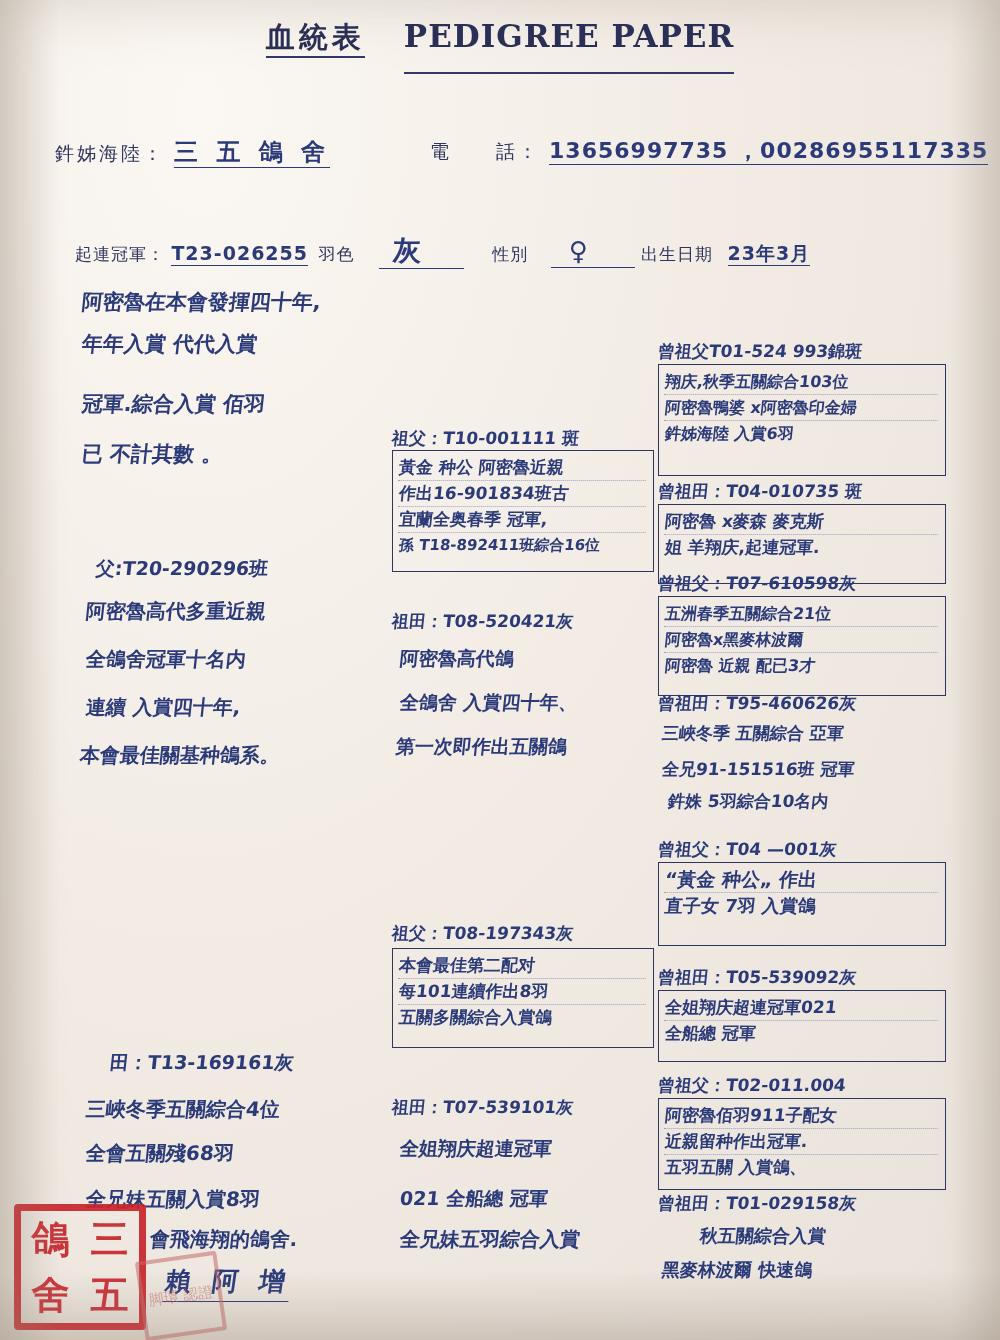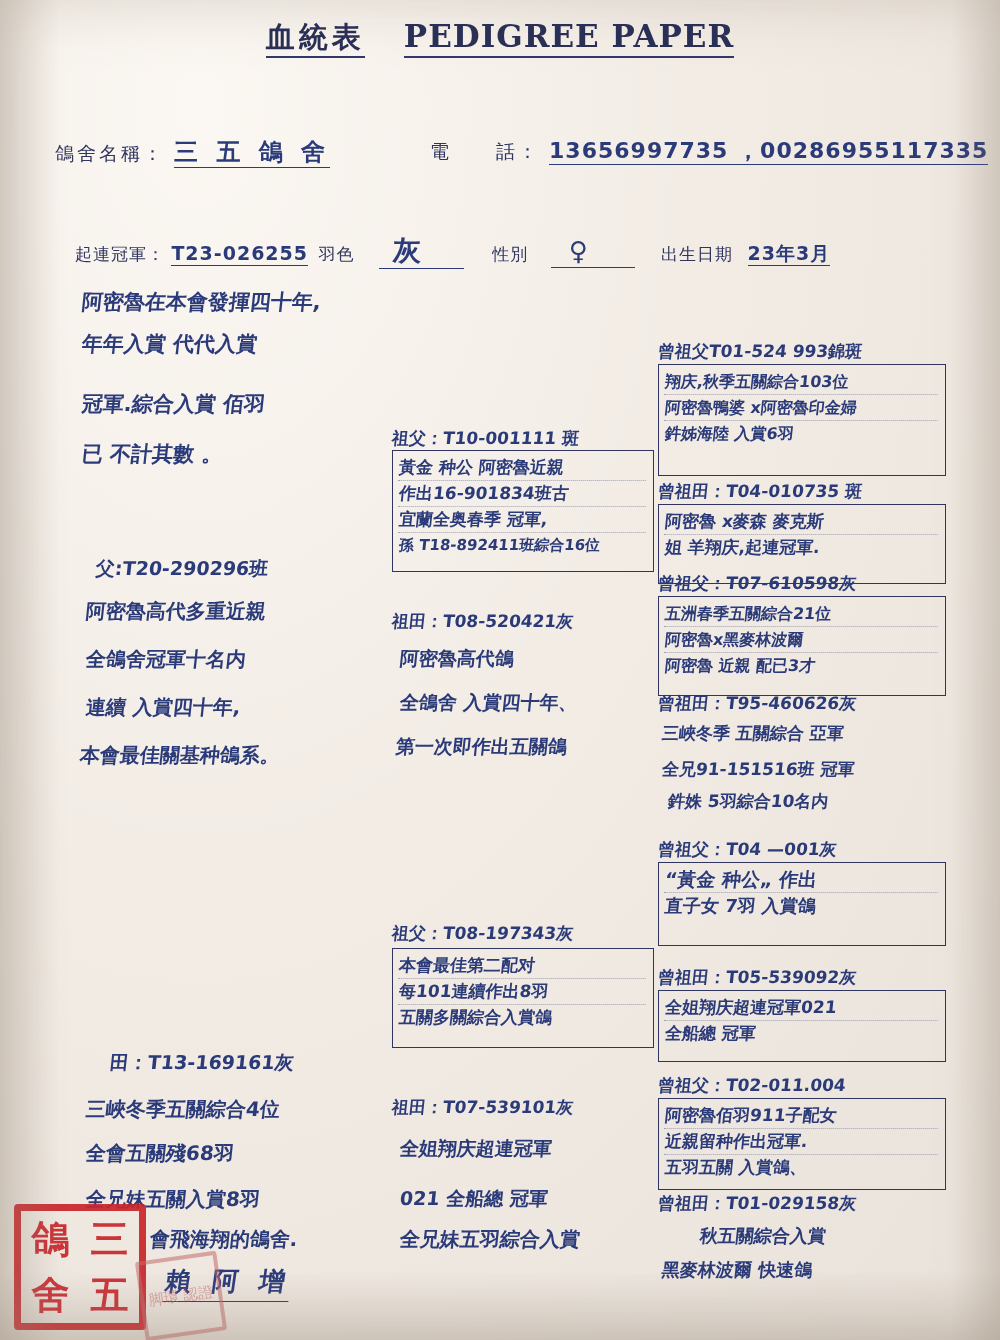--- a/index.html
+++ b/index.html
@@ -32,21 +32,21 @@
     color:#2a2f55;
   }
   .title .cn{
     font-family:"DejaVu Serif","Liberation Serif",serif;
     font-size:29px;letter-spacing:4px;font-weight:700;
     border-bottom:2px solid #33386a;padding-bottom:2px;
   }
   .title .en{
     font-family:"DejaVu Serif","Liberation Serif",serif;
     font-size:31px;font-weight:700;letter-spacing:1px;margin-left:34px;
-    border-bottom:2px solid #33386a;padding-bottom:2px;
+    border-bottom:2px solid #33386a;padding-bottom:18px;
   }
 
   .printed{
     color:#2f3560;
     font-family:"DejaVu Serif","Liberation Serif",serif;
     font-size:19px;letter-spacing:3px;
     position:absolute;
   }
   .hand{
     color:#2b3b7a;
@@ -132,36 +132,36 @@
 <body>
 
 <div class="paper"></div>
 
 <div class="title">
   <span class="cn">血統表</span>
   <span class="en">PEDIGREE PAPER</span>
 </div>
 
 <div class="printed" id="loftRow">
-  <span>鴿舍名稱：</span>
+  <span>鈝姊海陸：</span>
   <span class="hand hw ul" style="position:relative;font-size:24px;letter-spacing:5px;">三 五 鴿 舍</span>
 </div>
 <div class="printed" id="phoneRow">
   <span>電　　話：</span>
   <span class="hand hw ul" style="position:relative;font-size:22px;letter-spacing:1px;">13656997735 ，00286955117335</span>
 </div>
 
 <div class="printed" id="ringRow" style="font-size:17px;letter-spacing:1px;">
   <span>起連冠軍：</span>
   <span class="hand hw ul" style="position:relative;font-size:19px;">T23-026255</span>
   <span style="margin-left:4px;">羽色</span>
   <span class="hand hw ul" style="position:relative;font-size:28px;margin-left:18px;padding:0 42px 1px 14px;">灰</span>
   <span style="margin-left:22px;">性別</span>
   <span class="hand hw ul" style="position:relative;font-size:26px;margin-left:16px;padding:0 46px 1px 18px;">♀</span>
-  <span style="margin-left:20px;">出生日期</span>
+  <span style="">出生日期</span>
   <span class="hand hw ul" style="position:relative;font-size:19px;margin-left:8px;">23年3月</span>
 </div>
 
 <div class="freeline narrative" style="top:288px;font-size:21px;">阿密魯在本會發揮四十年,</div>
 <div class="freeline narrative" style="top:330px;font-size:21px;">年年入賞 代代入賞</div>
 <div class="freeline narrative" style="top:390px;font-size:21px;">冠軍.綜合入賞 佰羽</div>
 <div class="freeline narrative" style="top:440px;font-size:21px;">已 不計其數 。</div>
 
 <div class="lbl" style="top:556px;left:96px;font-size:19px;">父:T20-290296班</div>
 <div class="freeline" style="top:598px;left:86px;font-size:20px;">阿密魯高代多重近親</div>

